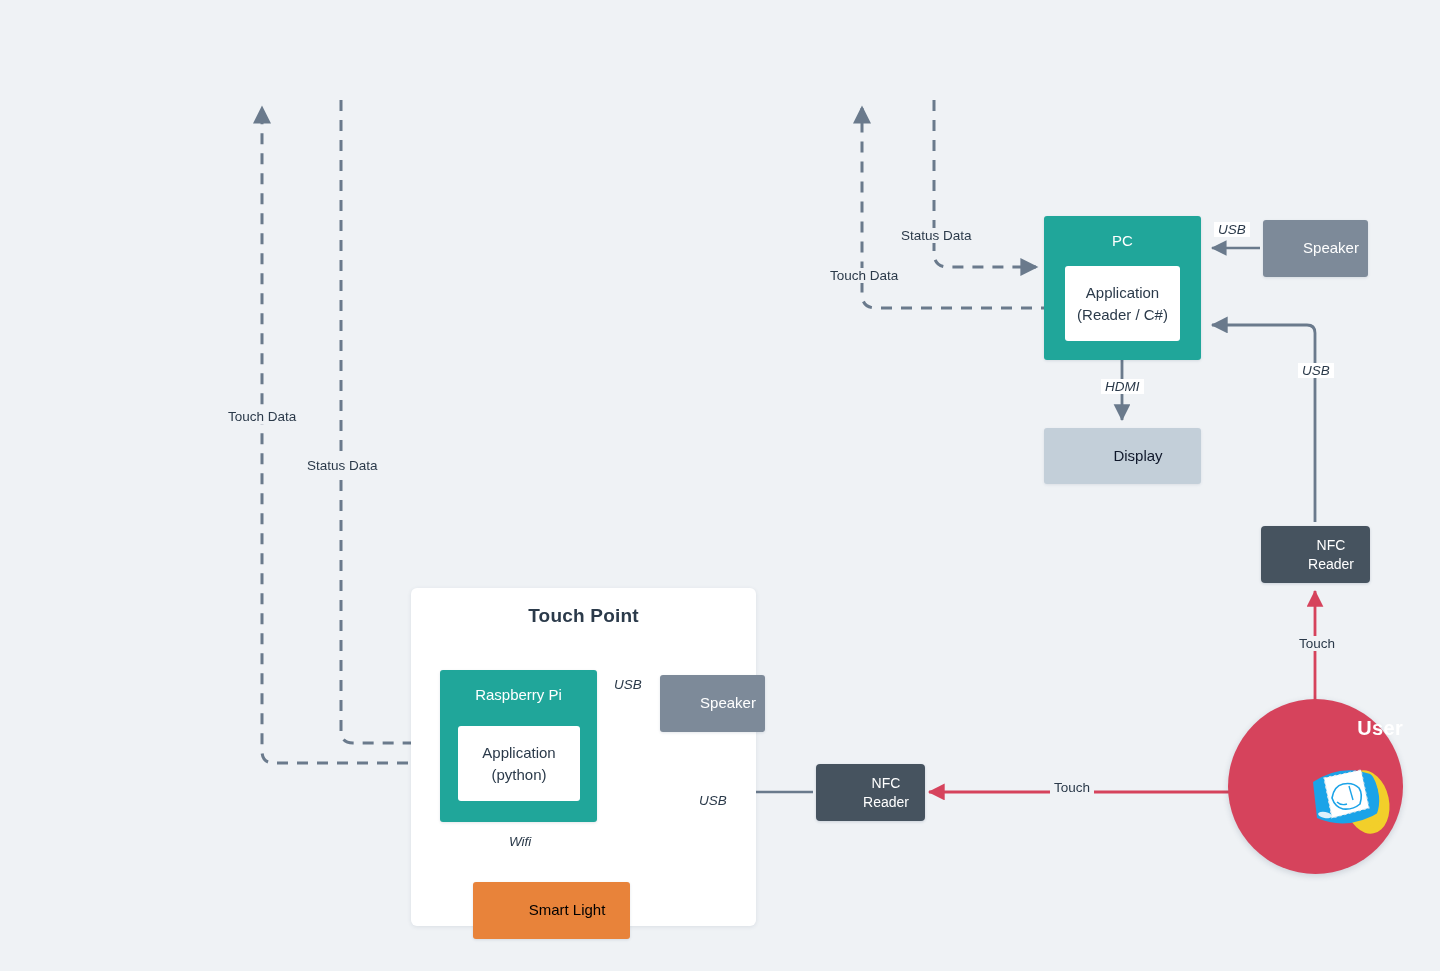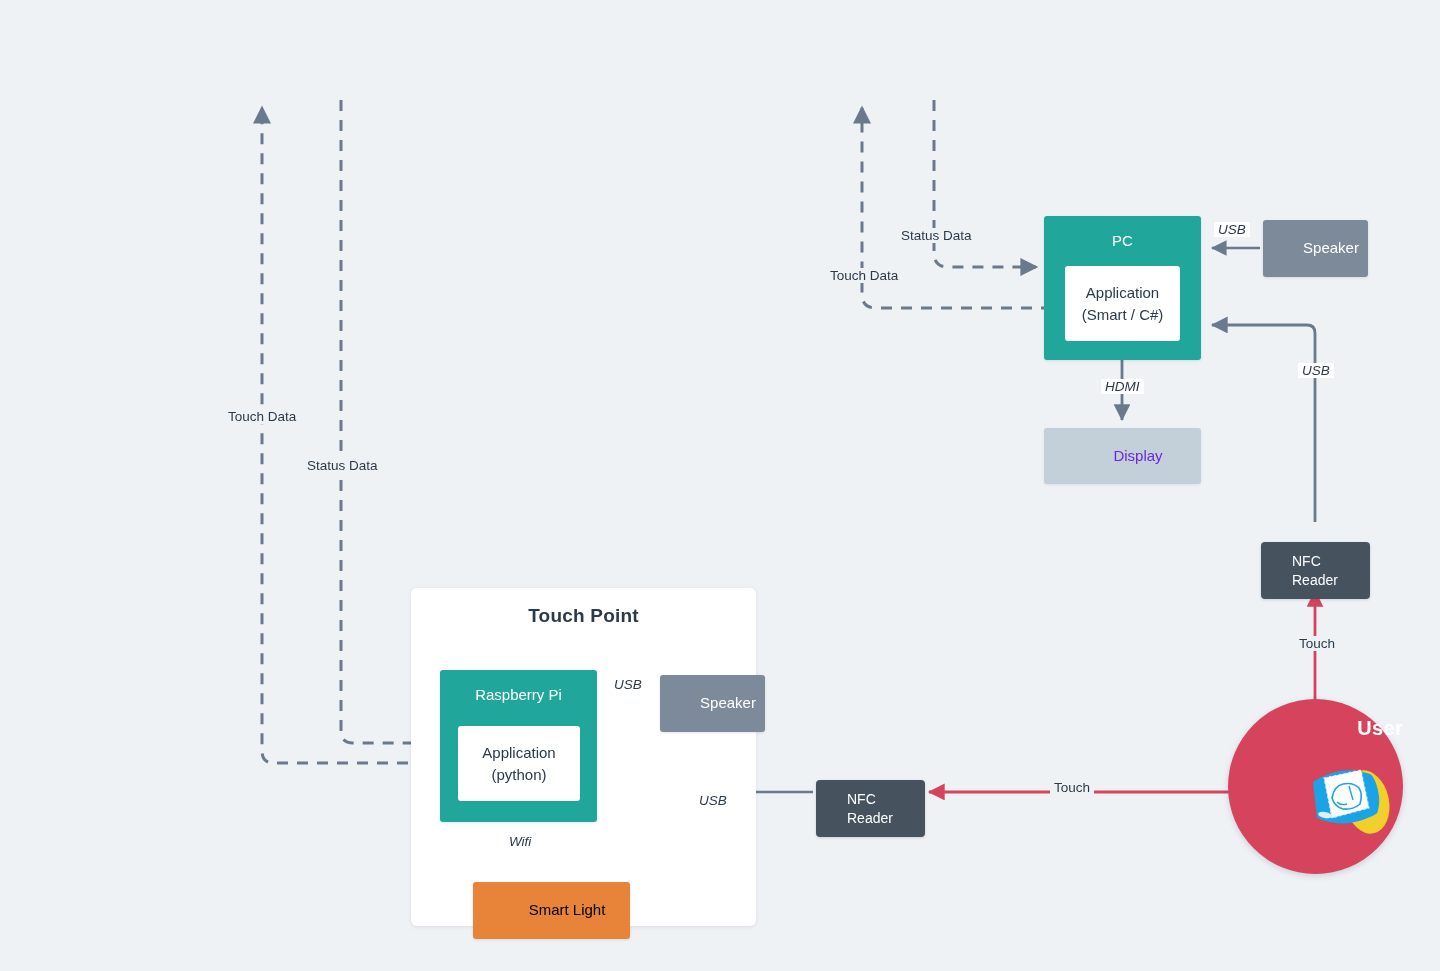--- a/index.html
+++ b/index.html
@@ -30,21 +30,21 @@
     height: 971px;
     pointer-events: none;
   }
   
   .node {
     position: absolute;
     box-sizing: border-box;
     display: flex;
     align-items: center;
     justify-content: center;
-    text-align: left;
+    text-align: center;
     border-radius: 3px;
     font-size: 15px;
     line-height: 1.35;
     padding-left: 31px;
   }
   
   .db {
     position: absolute;
     left: 22px;
     top: 18px;
@@ -134,42 +134,41 @@
     background: #7d8a99;
     color: #ffffff;
     font-size: 15px;
     box-shadow: 0 1px 3px rgba(40,60,90,0.13);
   }
   #speaker-station { left: 1263px; top: 220px; width: 105px; height: 57px; }
   #speaker-point   { left: 660px;  top: 675px; width: 105px; height: 57px; }
 
   .display-box {
     background: #c3cfd9;
-    color: #6d28d9;
+    color: #0f172a;
     font-size: 15px;
     box-shadow: 0 1px 3px rgba(40,60,90,0.10);
   }
   #display-box { left: 1044px; top: 428px; width: 157px; height: 56px; }
 
   .smartlight {
     background: #e8833a;
     color: #000000;
     font-size: 15px;
     box-shadow: 0 1px 3px rgba(40,60,90,0.13);
     margin-left: 33px;
   }
   #smartlight-box { left: 440px; top: 882px; width: 157px; height: 57px; }
 
   .nfc {
     background: #46535f;
     color: #ffffff;
     font-size: 14px;
     border-radius: 4px;
     box-shadow: 0 1px 3px rgba(40,60,90,0.18);
-    margin-top: 16px;
   }
   #nfc-station { left: 1261px; top: 526px; width: 109px; height: 57px; }
   #nfc-point   { left: 816px;  top: 764px; width: 109px; height: 57px; }
 
   
   #user-circle {
     position: absolute;
     left: 1228px;
     top: 699px;
     width: 175px;
@@ -254,21 +253,21 @@
     <path d="M446,763 L462,763" fill="none" stroke="#6a7a8c" stroke-width="3"></path>
   </svg>
 
 
 
   <div class="teal" id="pc-box">
     <div class="teal-label">PC</div>
   </div>
   <div class="inner-app" id="pc-app">
     <div>Application</div>
-    <div>(Smart / C#)</div>
+    <div>(Reader / C#)</div>
   </div>
 
   <div class="node speaker" id="speaker-station">
     <span>Speaker</span>
   </div>
 
   <div class="node display-box" id="display-box">
     <span>Display</span>
   </div>
 

